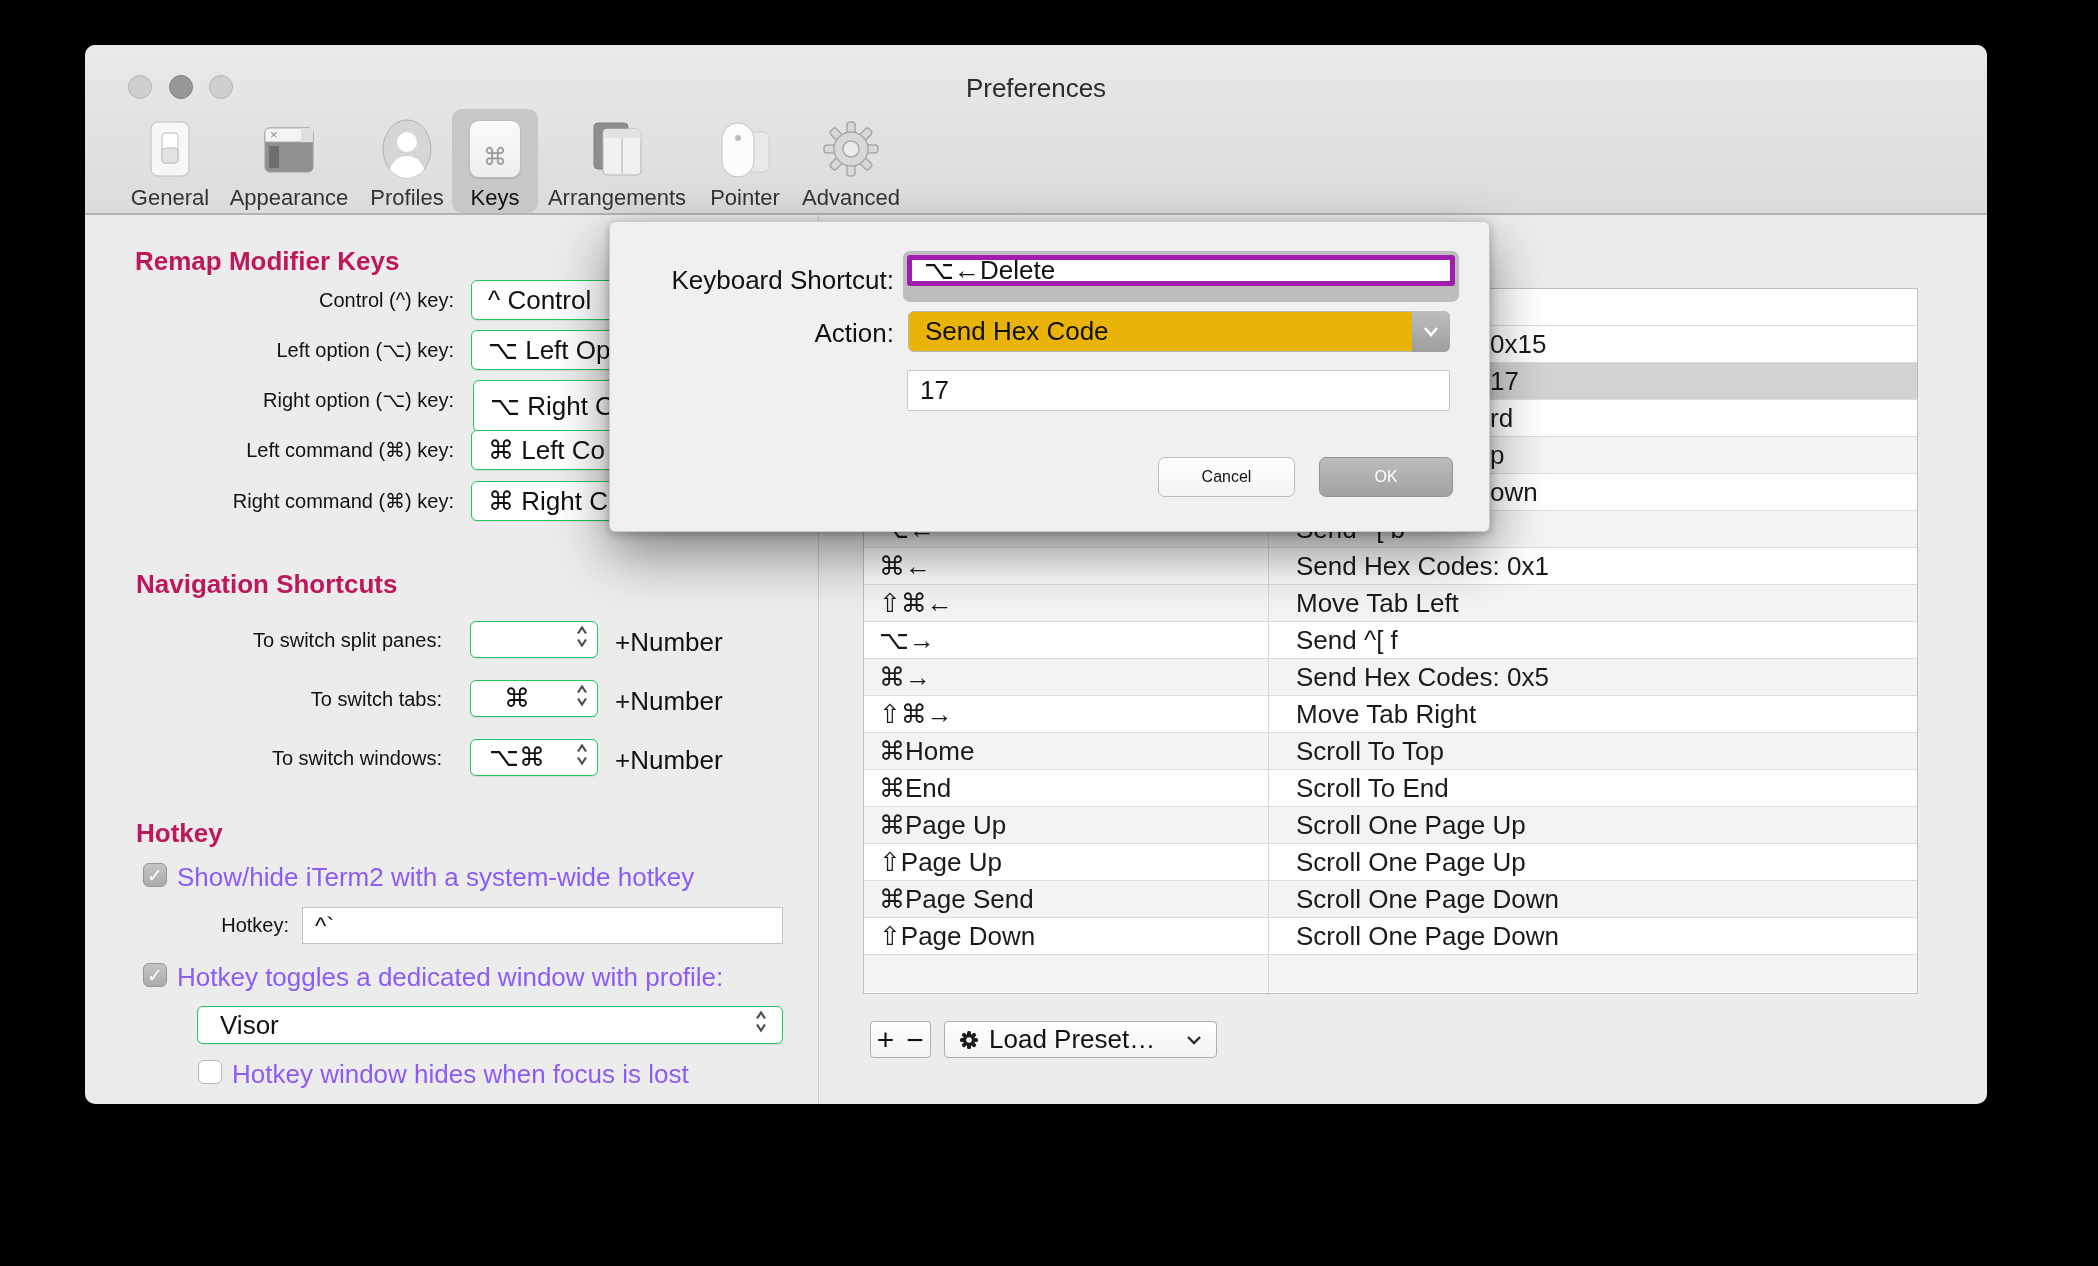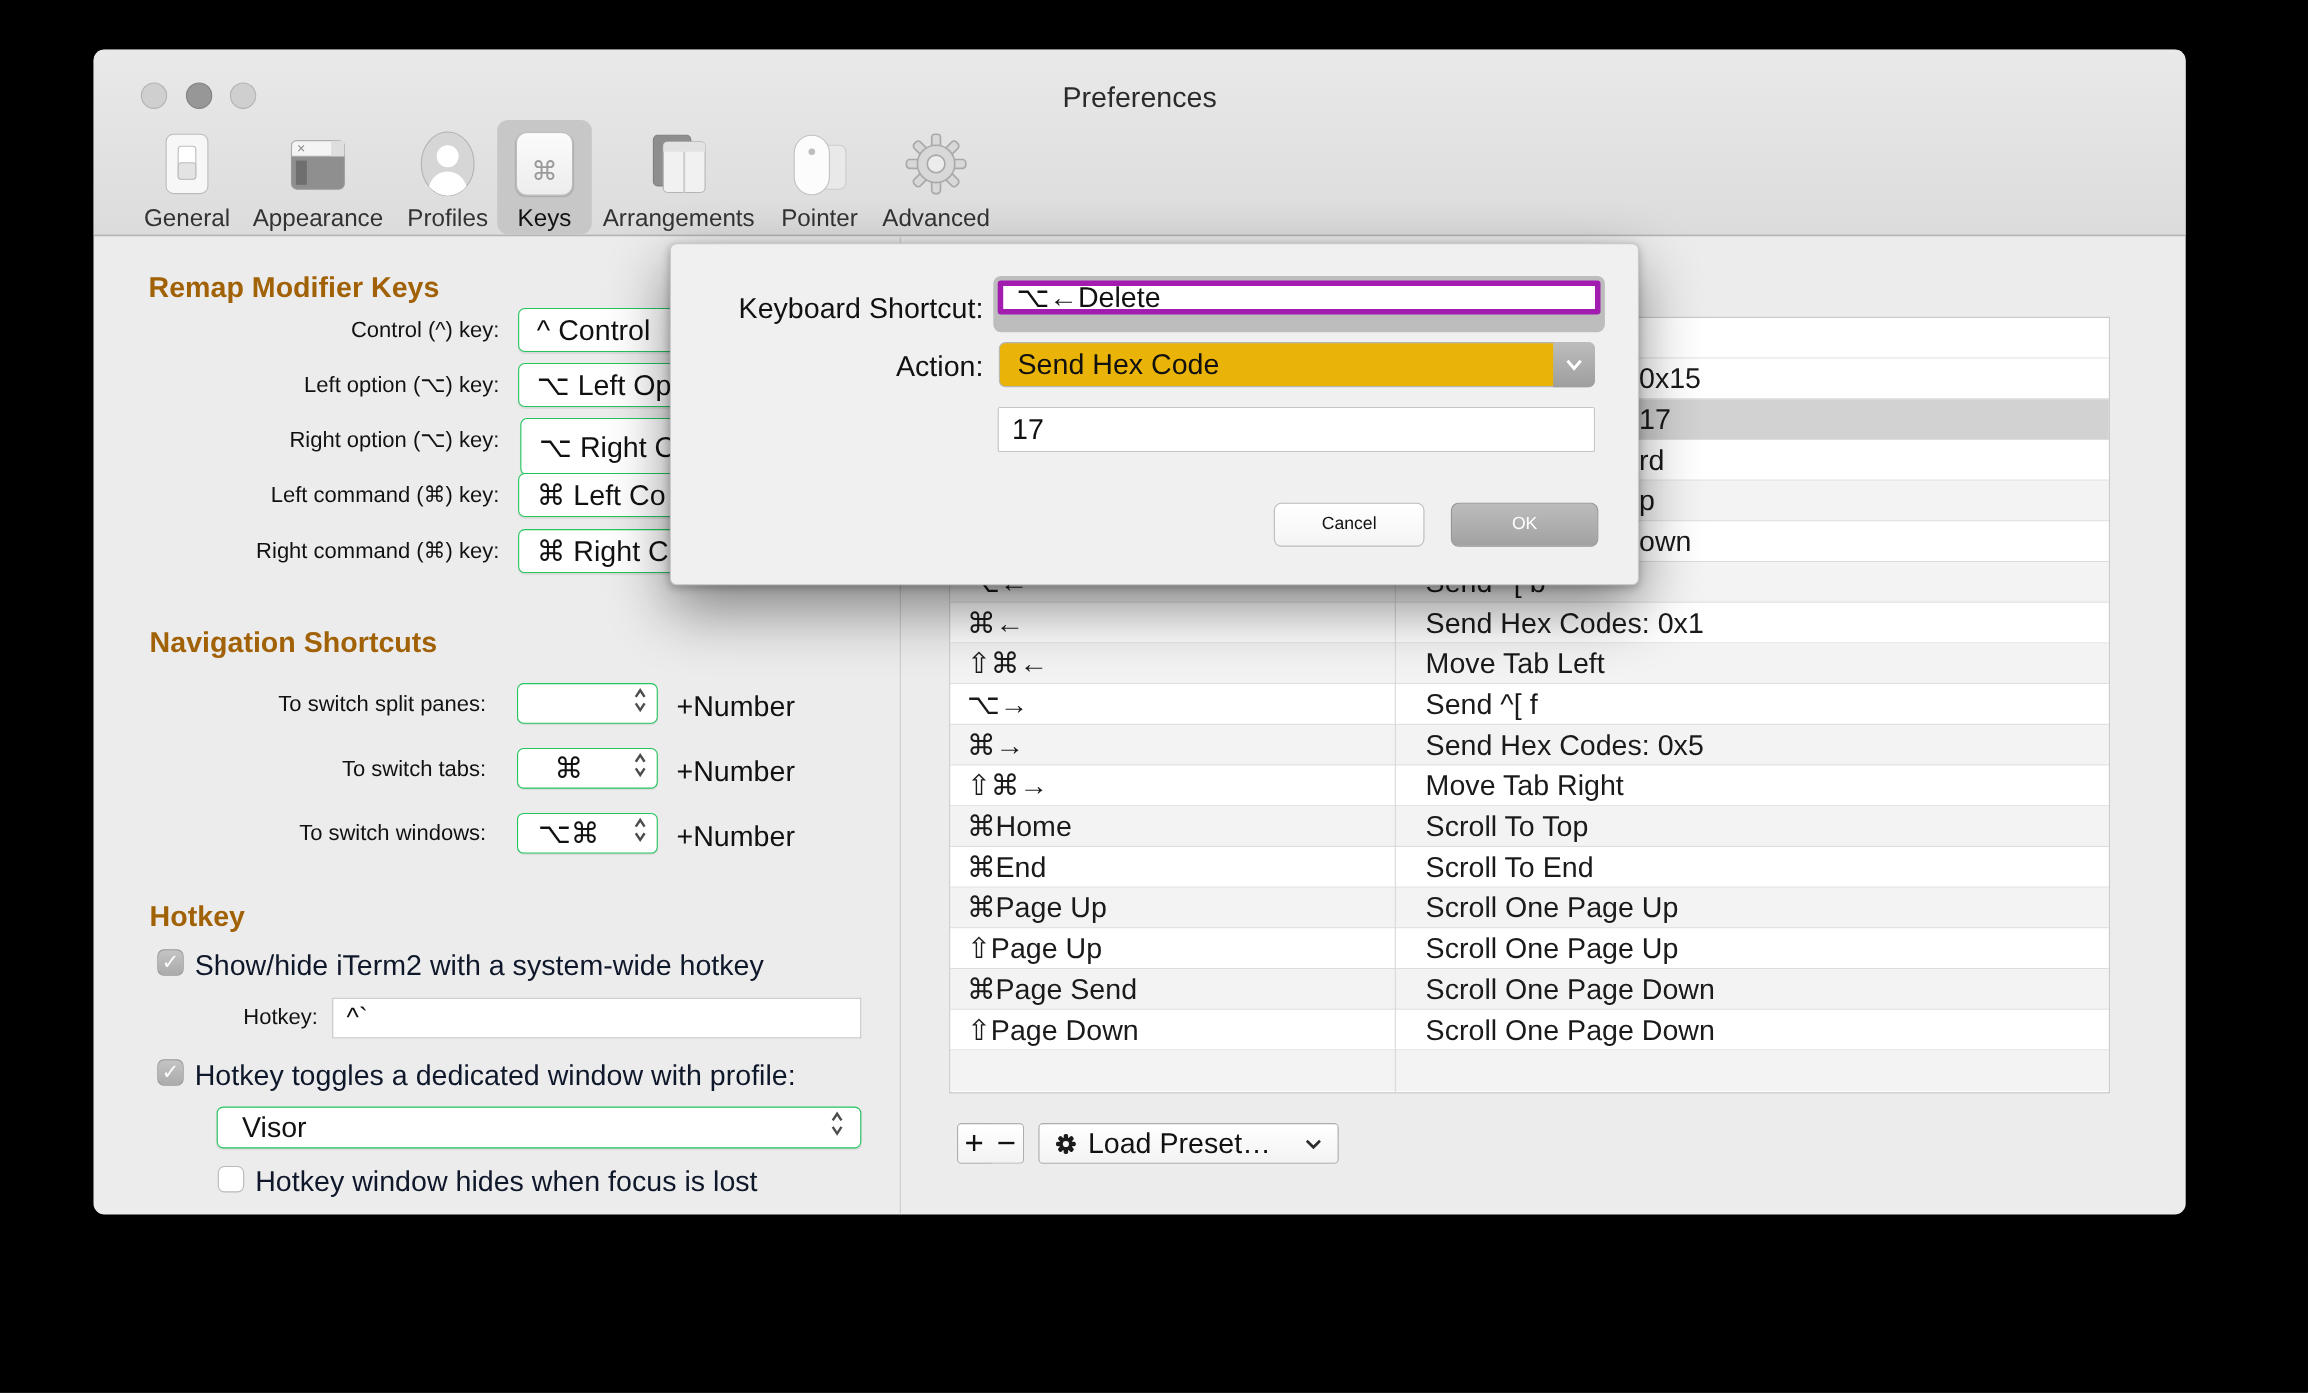--- a/index.html
+++ b/index.html
@@ -25,36 +25,36 @@
   .tb-icon { height:72px; display:flex; align-items:center; justify-content:center; margin-top:4px; }
   .tb-label { font-size:22px; color:#333; margin-top:0px; white-space:nowrap; }
   .tb-item.selected .tb-label { color:#111; }
   .keycap-icon { width:52px; height:58px; background:linear-gradient(#fbfbfb,#ededed); border:1px solid #bdbdbd;
     border-radius:10px; display:flex; align-items:flex-end; justify-content:center; box-shadow:0 1px 1px rgba(0,0,0,.15); }
   .keycap-icon span { font-size:24px; color:#9a9a9a; line-height:1; padding-bottom:8px; }
 
   
   .v-divider { position:absolute; left:733px; top:170px; bottom:0; width:1px; background:#cccccc; }
 
-  .sec-head { position:absolute; font-size:26px; font-weight:bold; color:#a16207; white-space:nowrap; }
+  .sec-head { position:absolute; font-size:26px; font-weight:bold; color:#be185d; white-space:nowrap; }
   .flabel { position:absolute; font-size:20px; color:#111; text-align:right; white-space:nowrap; }
 
   .popup { position:absolute; background:#fff; border:1px solid #22c55e; border-radius:6px;
     box-shadow:0 1px 1px rgba(0,0,0,.08); font-size:26px; color:#111; overflow:hidden; white-space:nowrap; }
   .popup .val { position:absolute; left:16px; top:0; bottom:0; display:flex; align-items:center; }
   .popup .val.centered { left:0; right:34px; justify-content:center; }
   .stepper { position:absolute; right:8px; top:50%; transform:translateY(-50%); }
 
   .plus-number { position:absolute; font-size:26px; color:#111; }
 
   .checkbox { position:absolute; width:24px; height:24px; border-radius:6px; }
   .checkbox.checked { background:linear-gradient(#c4c4c4,#ababab); border:1px solid #989898;
     color:#fff; font-size:19px; font-weight:bold; text-align:center; line-height:23px; }
   .checkbox.unchecked { background:#fff; border:1px solid #b9b9b9; }
-  .cb-label { position:absolute; font-size:26px; color:#0f172a; white-space:nowrap; }
+  .cb-label { position:absolute; font-size:26px; color:#8b5cf6; white-space:nowrap; }
 
   .textfield { position:absolute; background:#fff; border:1px solid #c3c3c3; font-size:26px; color:#111;
     padding:0 12px; outline:none; font-family:"Liberation Sans","DejaVu Sans",sans-serif; }
 
   
   .ktable { position:absolute; left:778px; top:243px; width:1055px; height:706px;
     background:#fff; border:1px solid #bfbfbf; }
   .ktable .colline { position:absolute; left:404px; top:0; bottom:0; width:1px; background:#d9d9d9; z-index:2; }
   .thead-row { height:37px; background:#fff; border-bottom:1px solid #dcdcdc; }
   .trow { display:flex; height:37px; border-bottom:1px solid #dcdcdc; background:#fff; }

